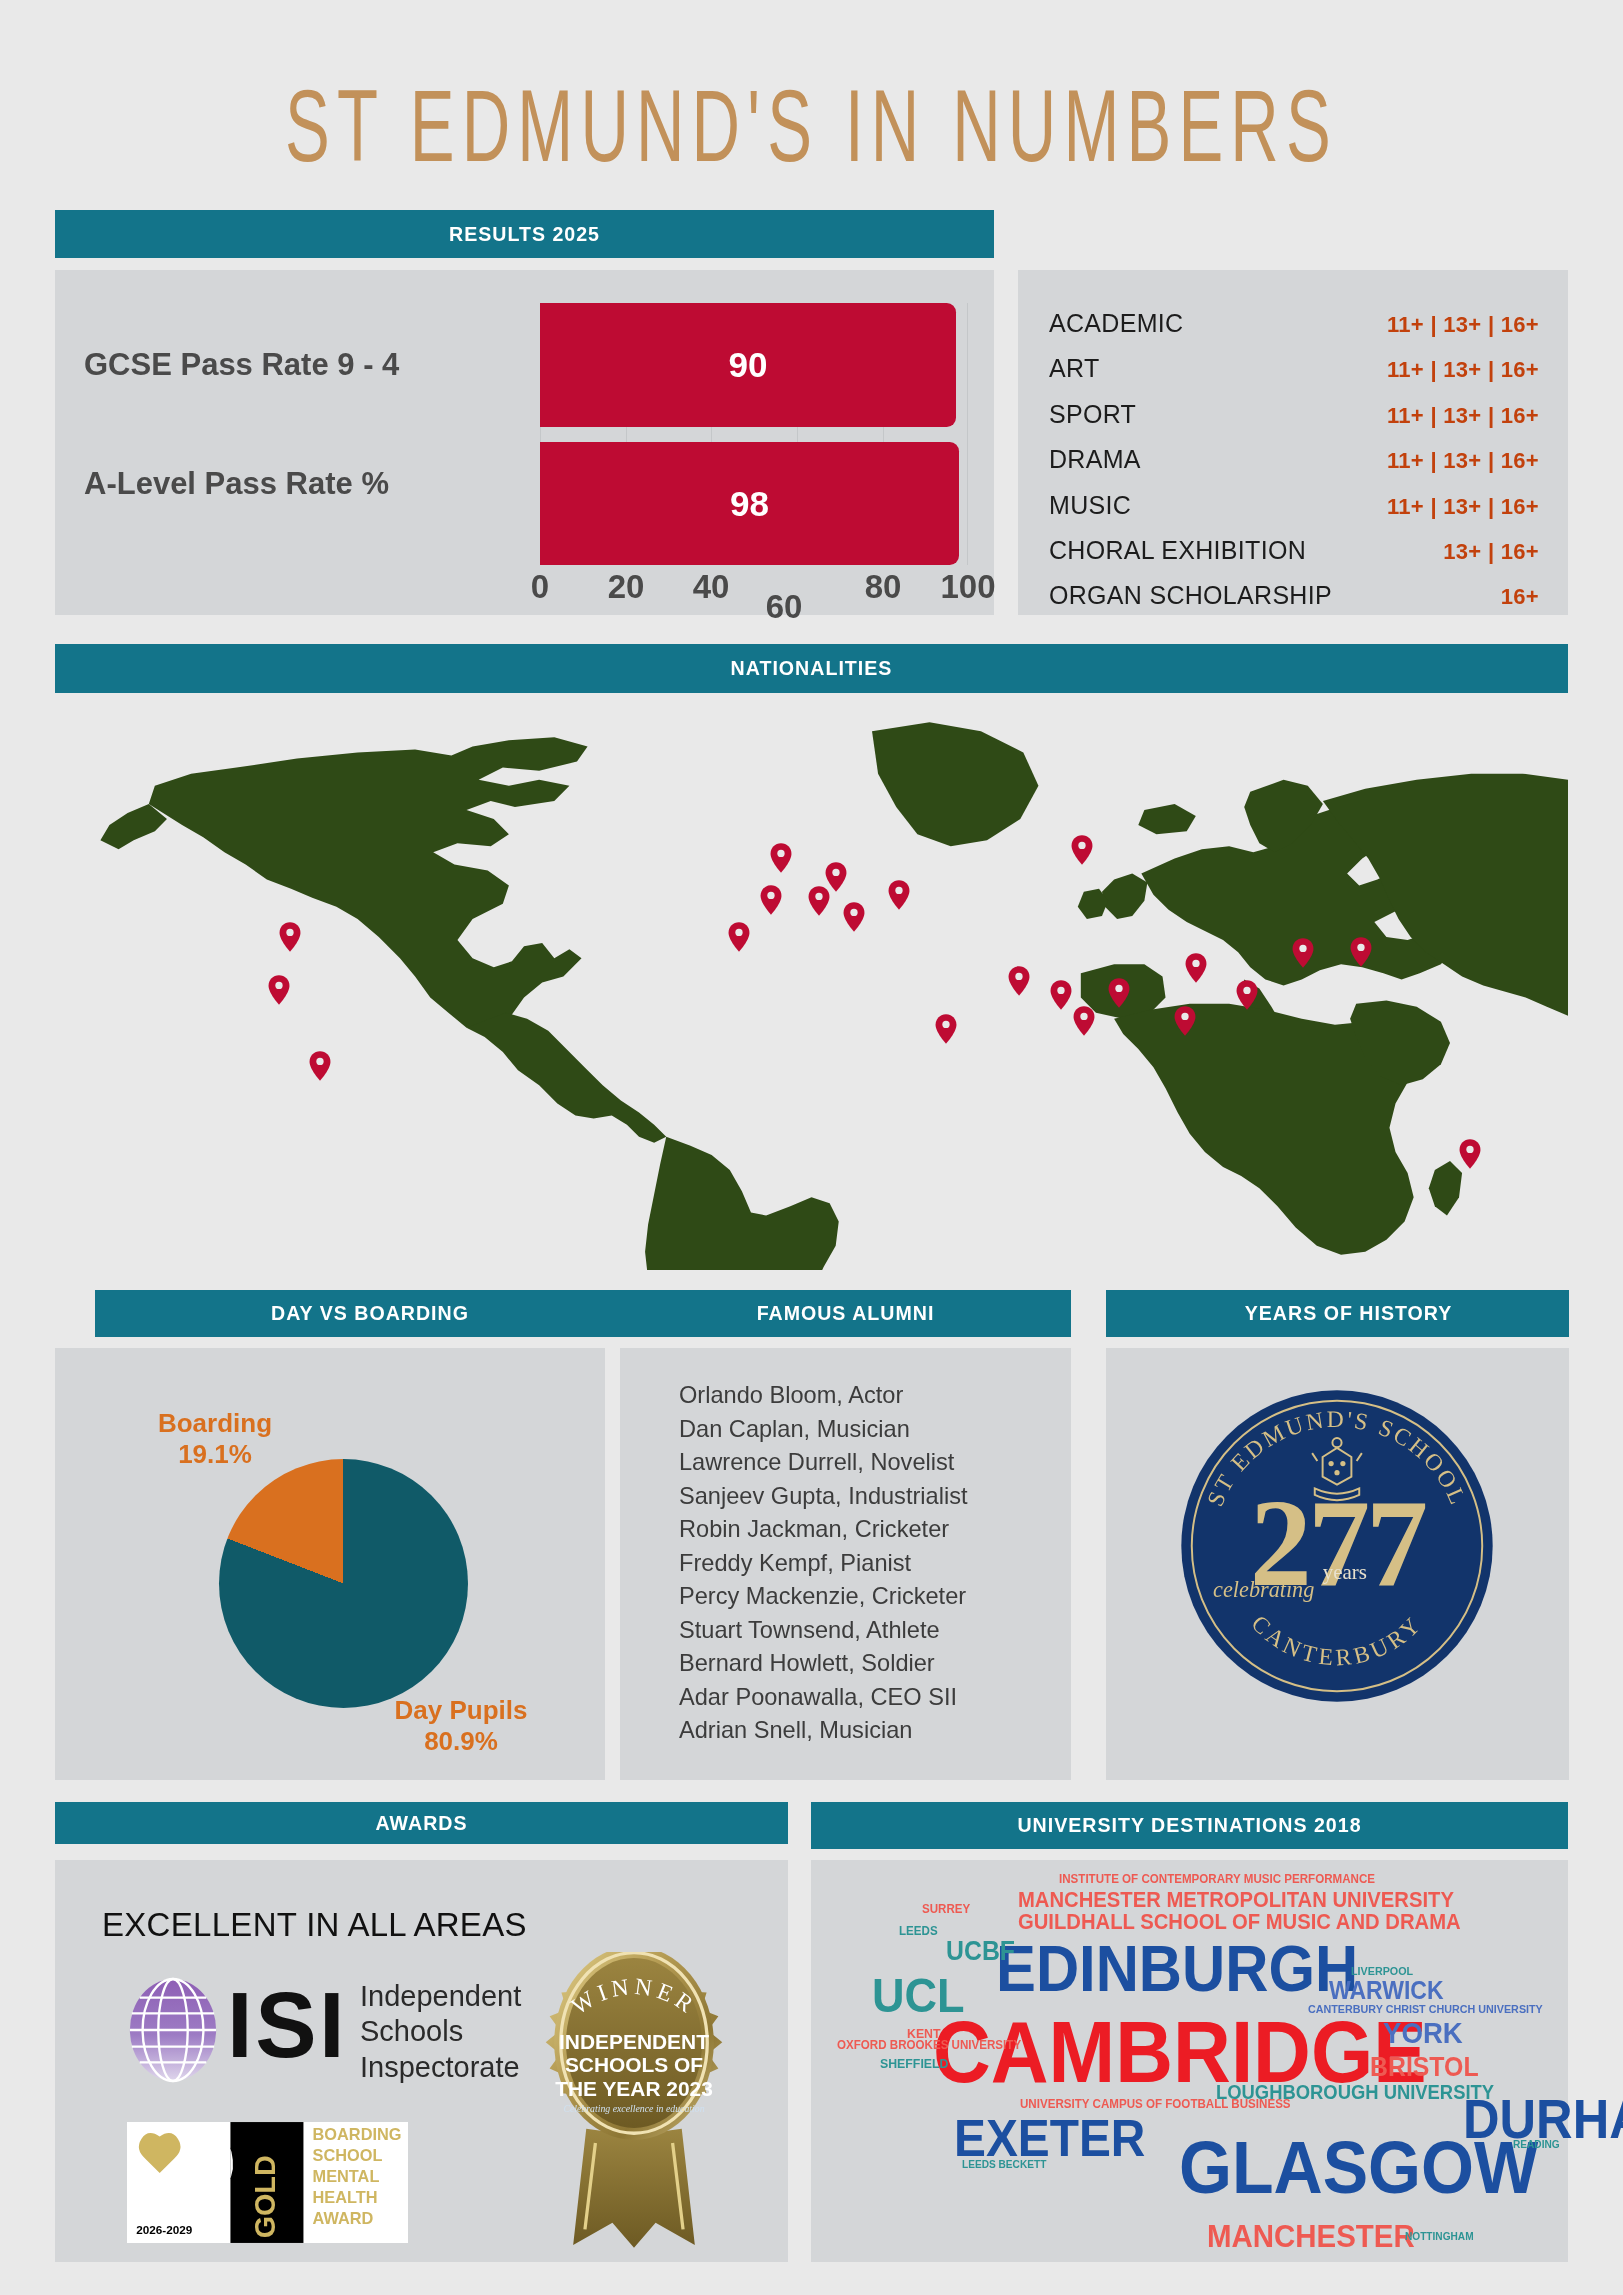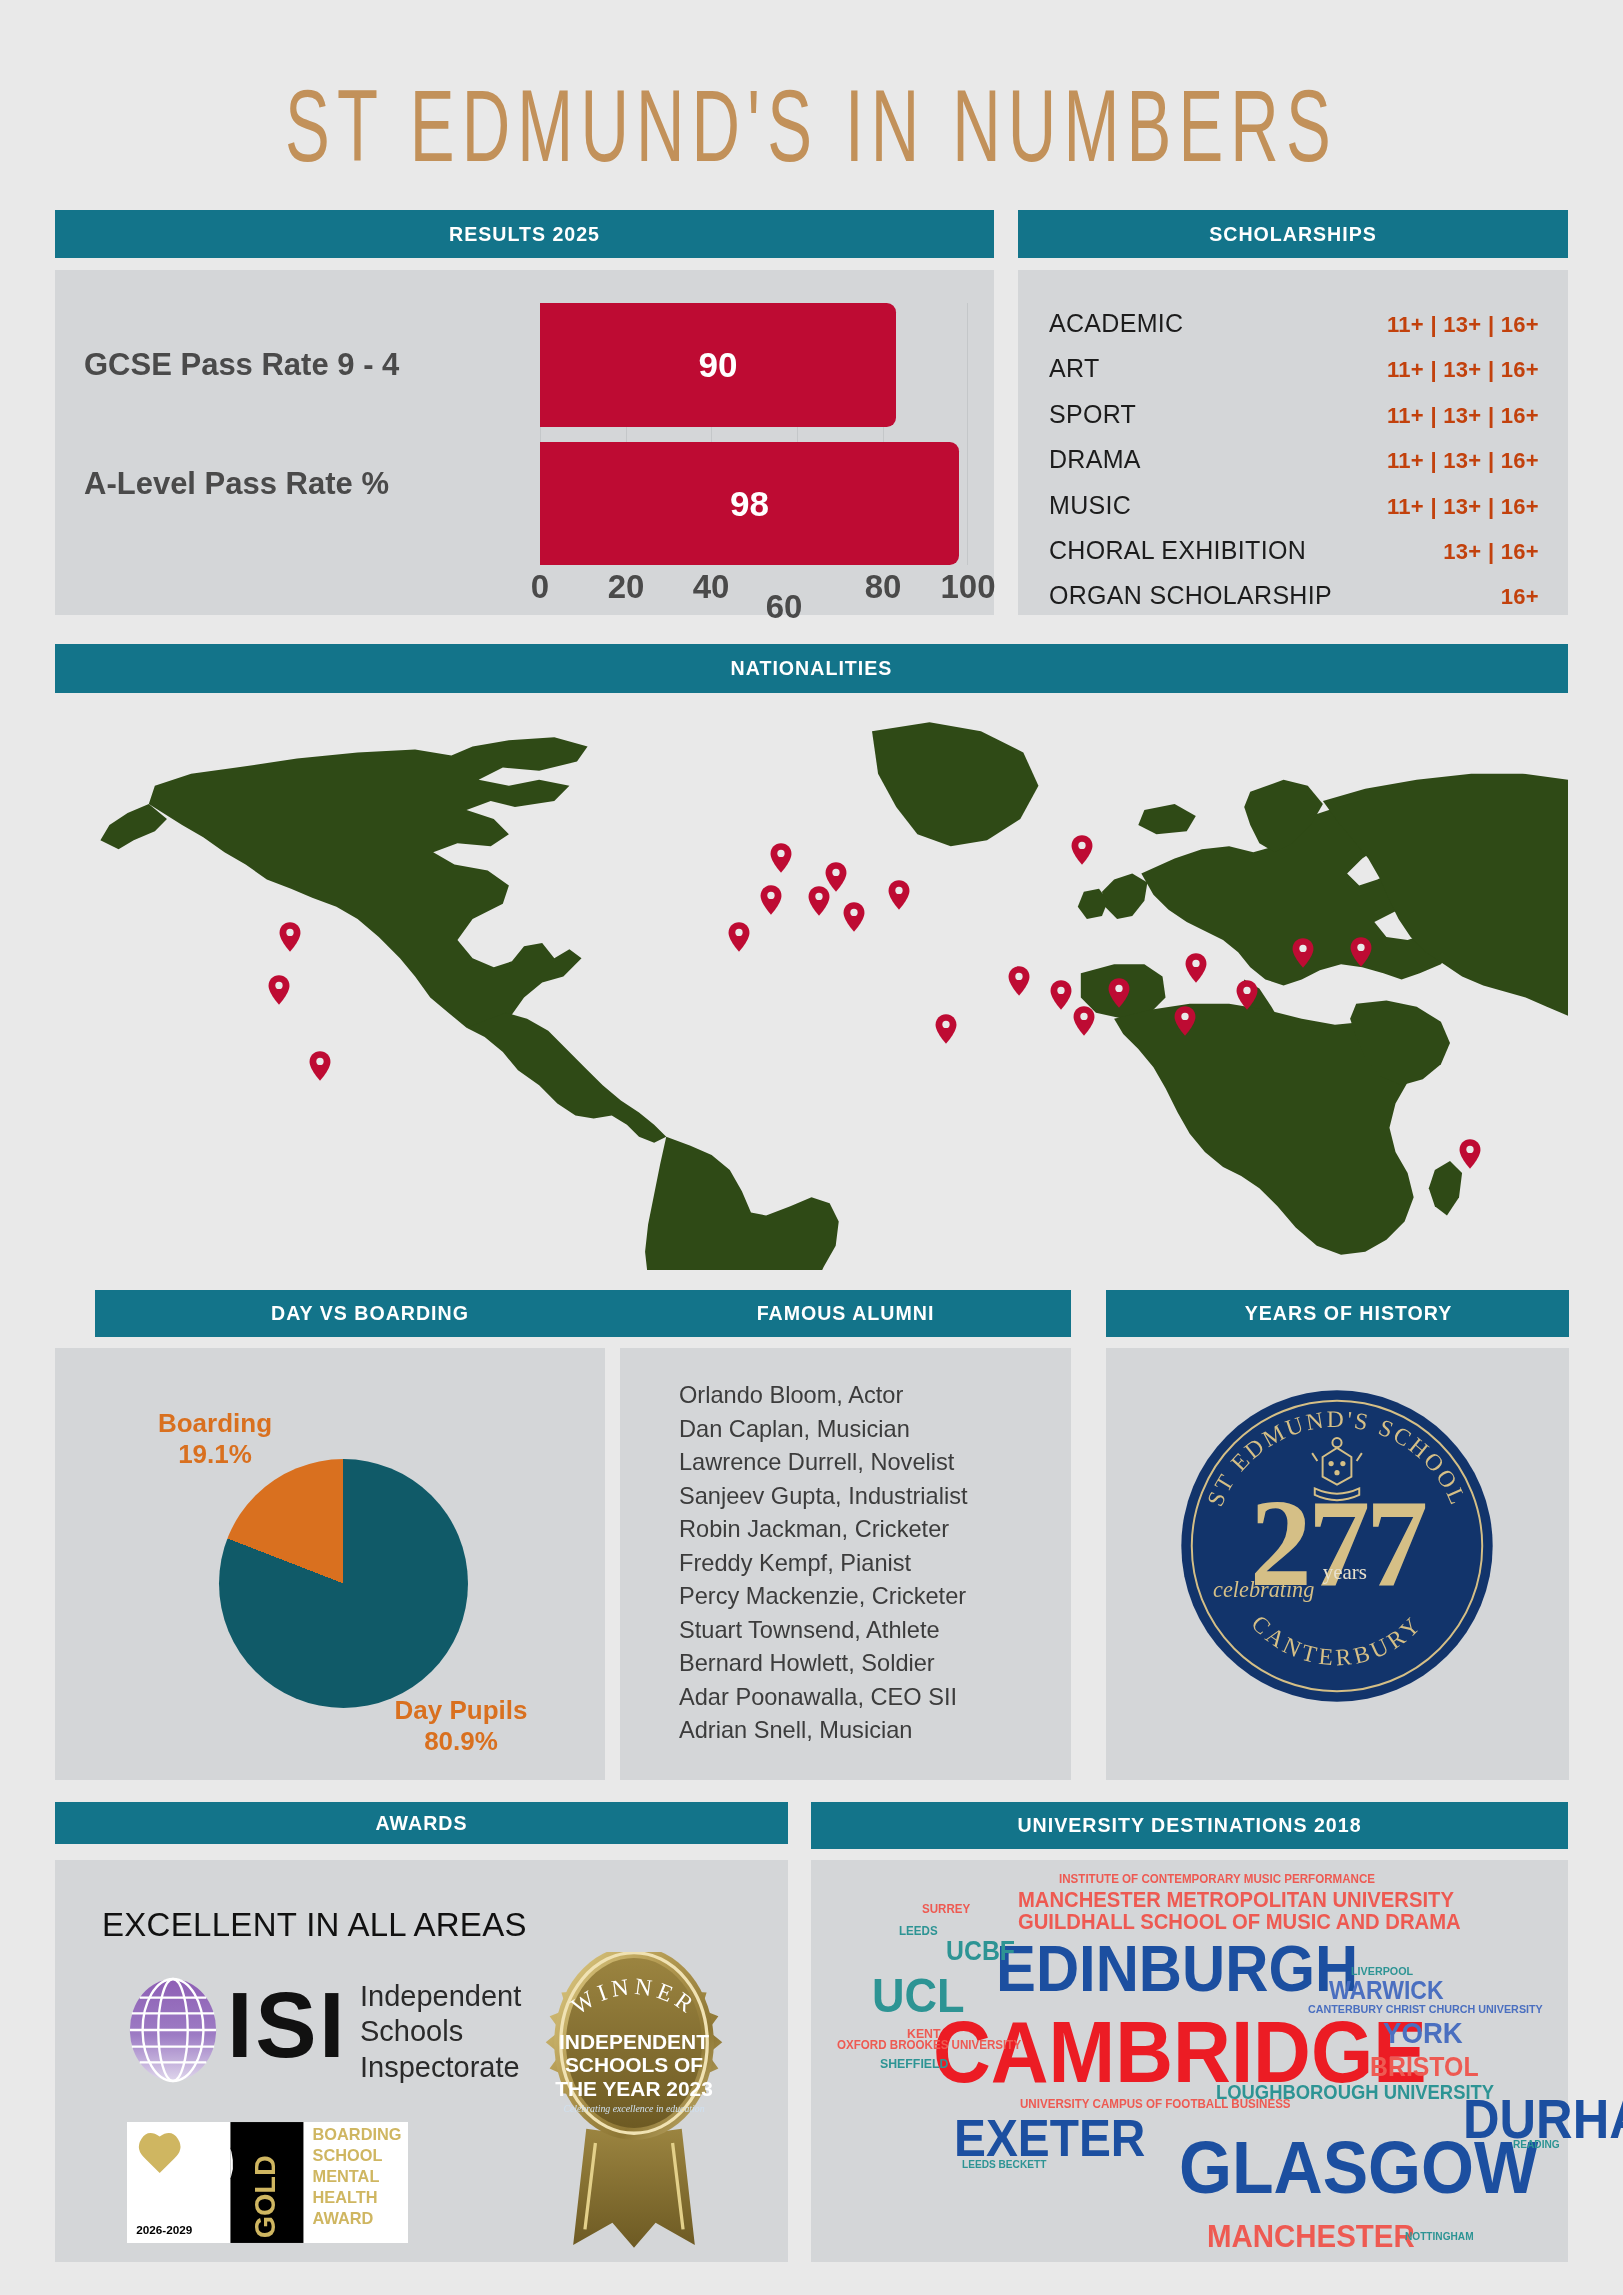--- a/index.html
+++ b/index.html
@@ -148,35 +148,34 @@
     <div class="bar-label" style="left:29px; top:196px;">A-Level Pass Rate %</div>
 
     <div class="axis-area">
       <div class="gridline" style="left:0px;"></div>
       <div class="gridline" style="left:86px;"></div>
       <div class="gridline" style="left:171px;"></div>
       <div class="gridline" style="left:257px;"></div>
       <div class="gridline" style="left:343px;"></div>
       <div class="gridline" style="left:427px;"></div>
 
-      <div class="bar" style="left:0px; top:0px; width:356px; height:124px;">90</div>
+      <div class="bar" style="left:0px; top:0px; width:416px; height:124px;">90</div>
       <div class="bar" style="left:0px; top:139px; width:419px; height:123px;">98</div>
     </div>
 
     <div class="xaxis">
       <span class="xtick" style="left:0px;">0</span>
       <span class="xtick" style="left:86px;">20</span>
       <span class="xtick" style="left:171px;">40</span>
       <span class="xtick" style="left:244px;margin-top:20px;">60</span>
       <span class="xtick" style="left:343px;">80</span>
       <span class="xtick" style="left:428px;">100</span>
     </div>
   </div>
 
-  <div class="hdr" id="schol-hdr">SCHOLARSHIPS</div>
   <div class="body" id="schol-body">
     <div class="schol-row">
       <span class="schol-name">ACADEMIC</span>
       <span class="schol-ages">11+ | 13+ | 16+</span>
     </div>
     <div class="schol-row">
       <span class="schol-name">ART</span>
       <span class="schol-ages">11+ | 13+ | 16+</span>
     </div>
     <div class="schol-row">

